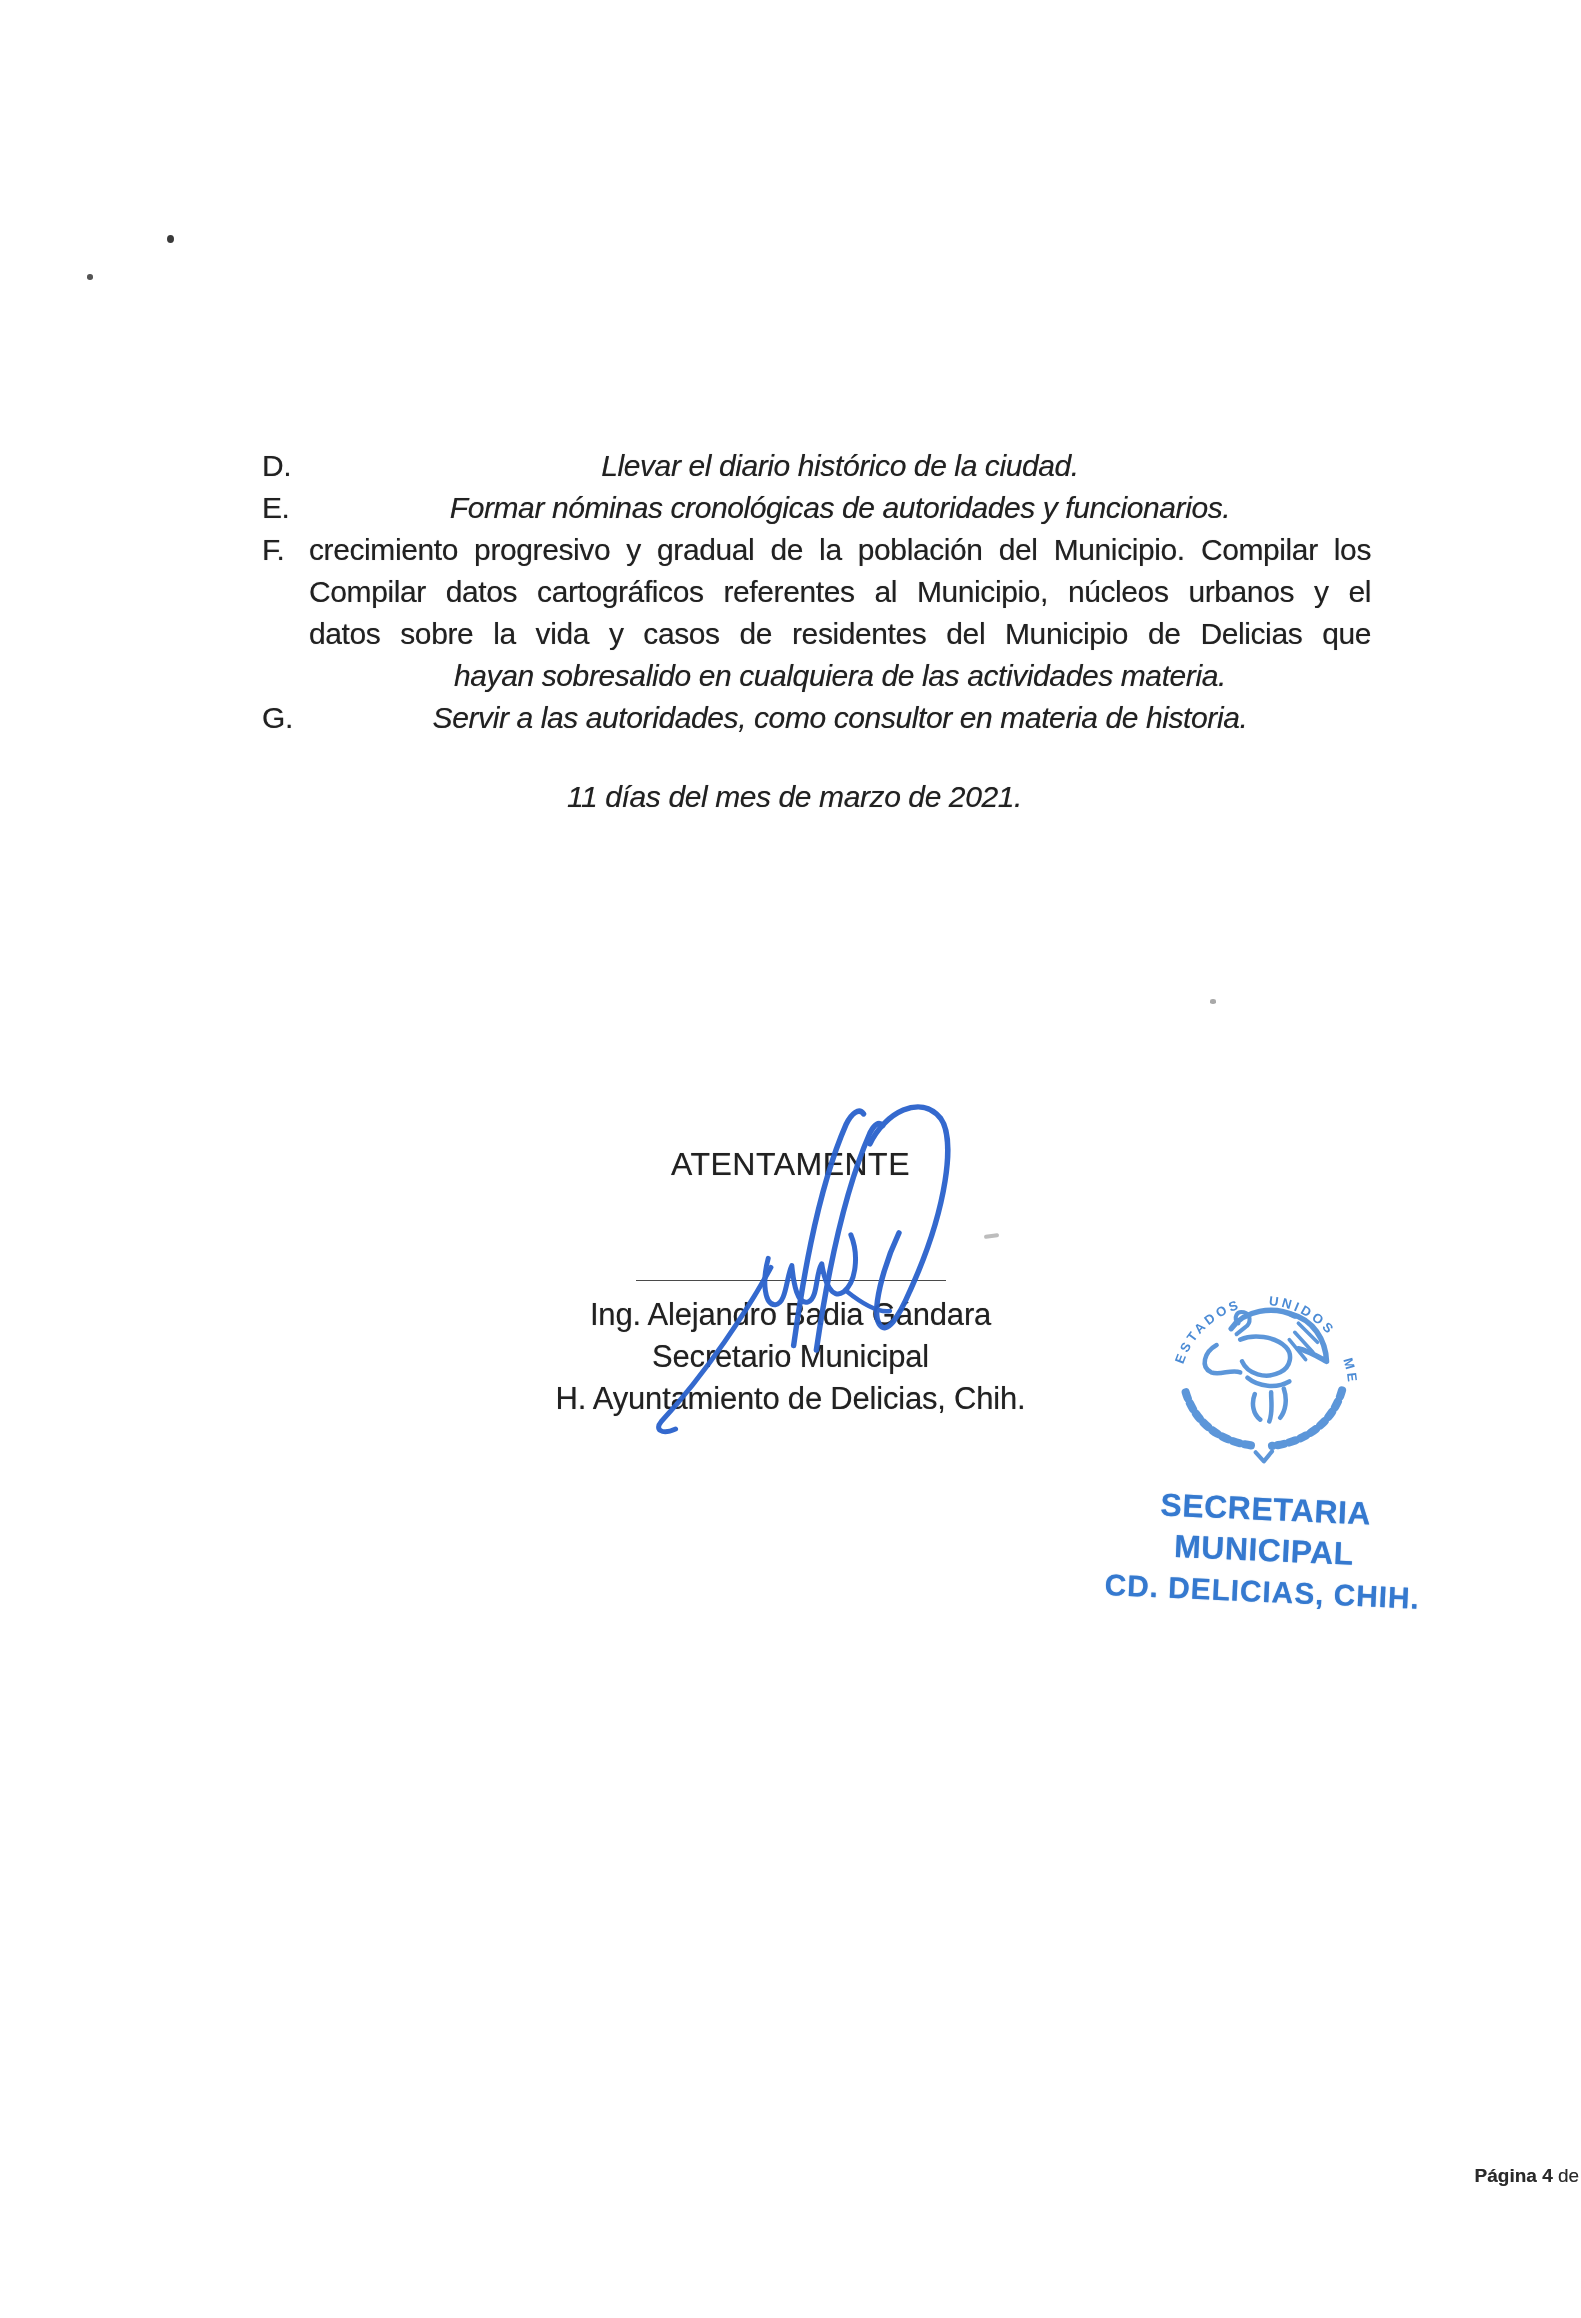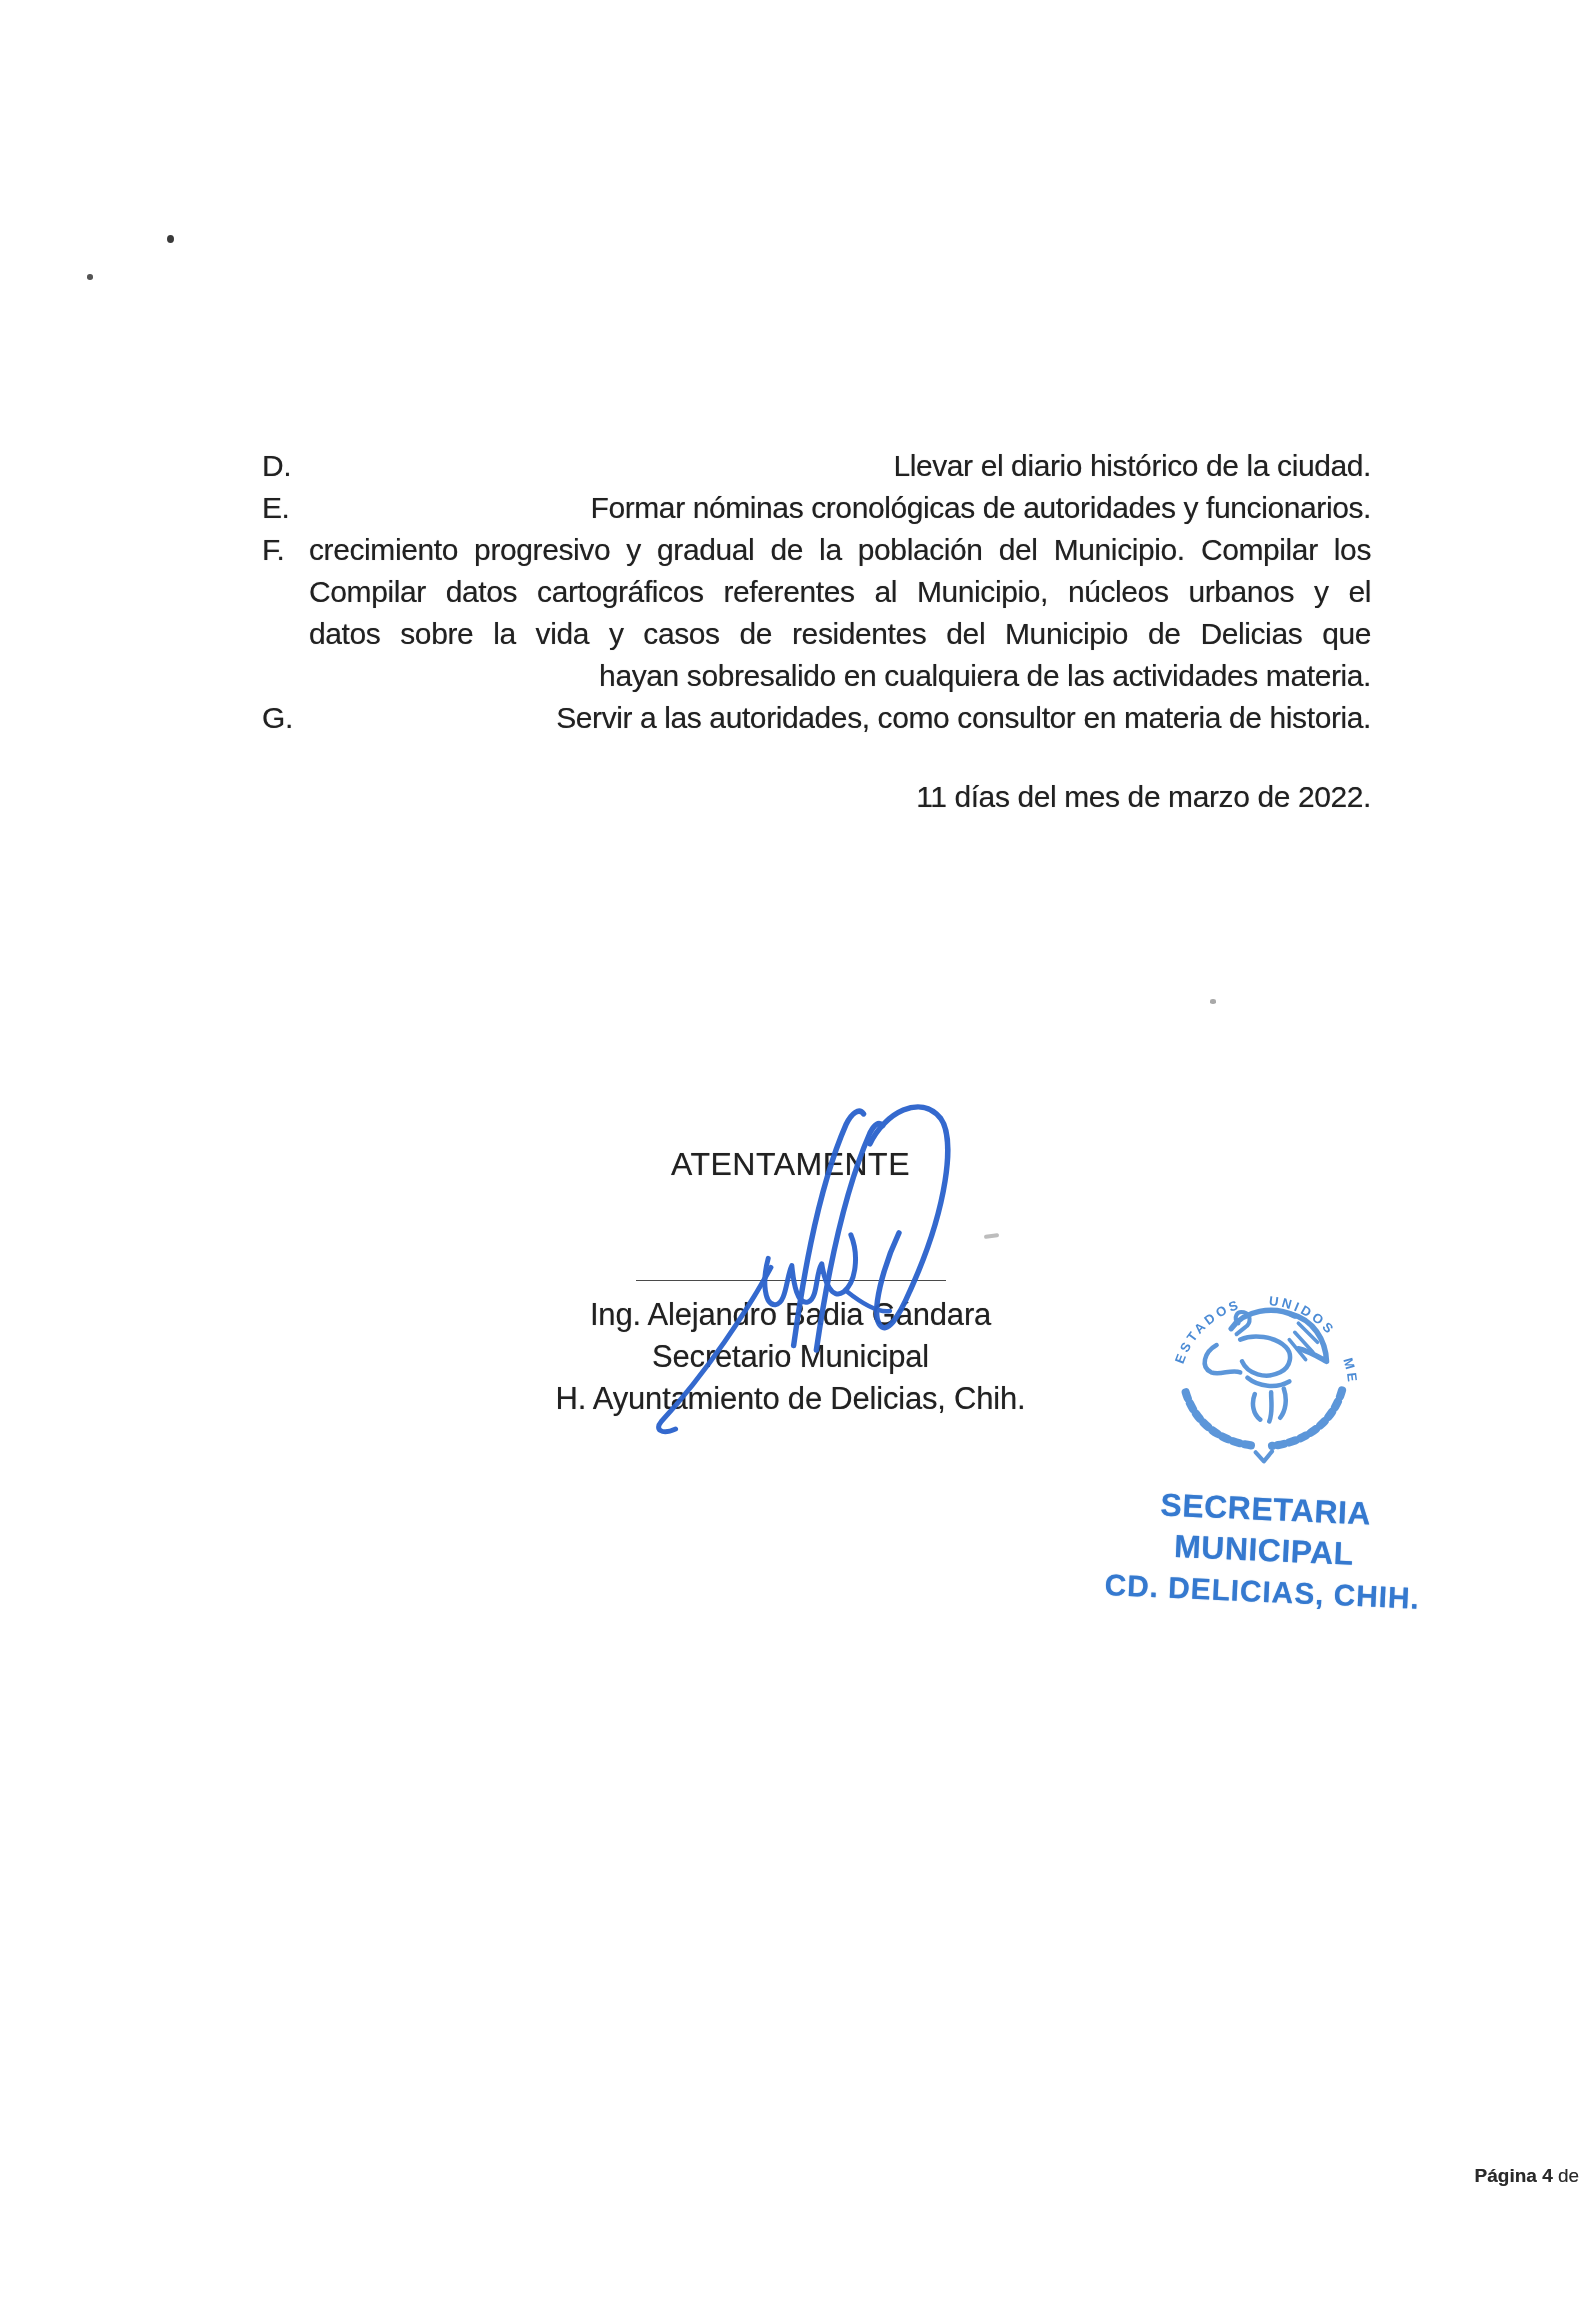--- a/index.html
+++ b/index.html
@@ -13,21 +13,21 @@
   
   .content{
     position:absolute;left:218px;top:445px;width:1153px;
     font-size:30px;line-height:42px;letter-spacing:-0.4px;
     text-shadow:0 0 0.7px rgba(35,35,35,.55);
   }
   .list-item{display:flex;}
   .marker{width:47px;margin-left:44px;flex:0 0 auto;}
   .item-text{flex:1 1 auto;min-width:0;}
   .jline{text-align:justify;text-align-last:justify;white-space:nowrap;}
-  .lline{text-align:right;white-space:nowrap;}
+  .lline{text-align:center;white-space:nowrap;font-style:italic;}
   .para{margin-top:37px;}
   .para .jline,.para .lline{white-space:nowrap;}
   b.lead{font-weight:700;}
 
   
   .sig-block{
     position:absolute;left:545px;top:1143px;width:491px;text-align:center;
     font-size:31px;line-height:42px;letter-spacing:-0.2px;
     text-shadow:0 0 0.7px rgba(35,35,35,.55);
   }
@@ -103,21 +103,21 @@
 
     <div class="list-item">
       <span class="marker">G.</span>
       <div class="item-text">
         <div class="lline">Servir a las autoridades, como consultor en materia de historia.</div>
       </div>
     </div>
 
 
     <div class="para">
-      <div class="lline">11 días del mes de marzo de 2022.</div>
+      <div class="lline">11 días del mes de marzo de 2021.</div>
     </div>
 
   </div>
 
   <div class="sig-block">
     <div class="atentamente">ATENTAMENTE</div>
     <div class="sig-space"></div>
     <div class="sig-rule"></div>
     <div class="sig-name">Ing. Alejandro Badia Gándara</div>
     <div>Secretario Municipal</div>

